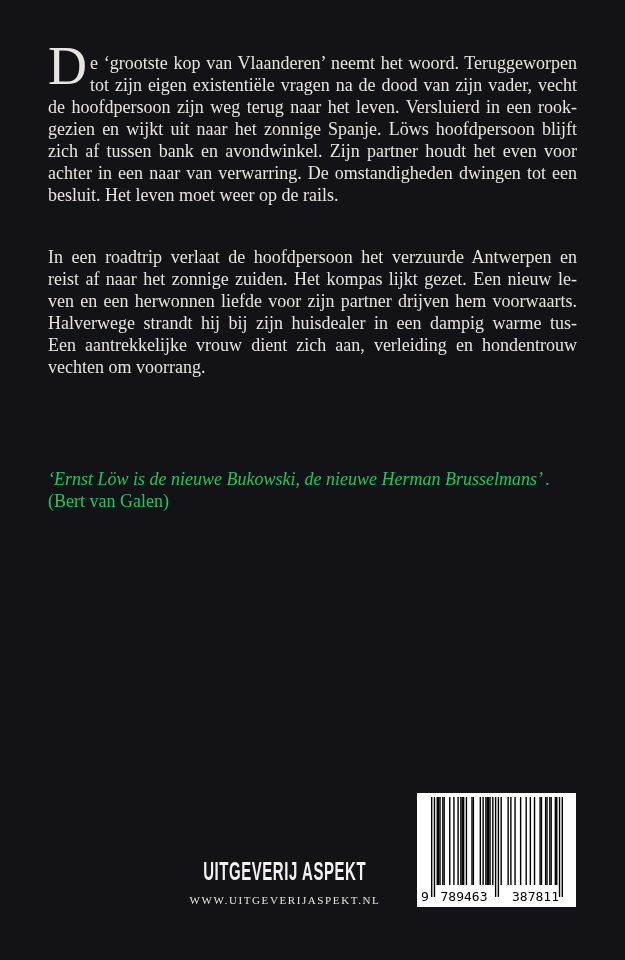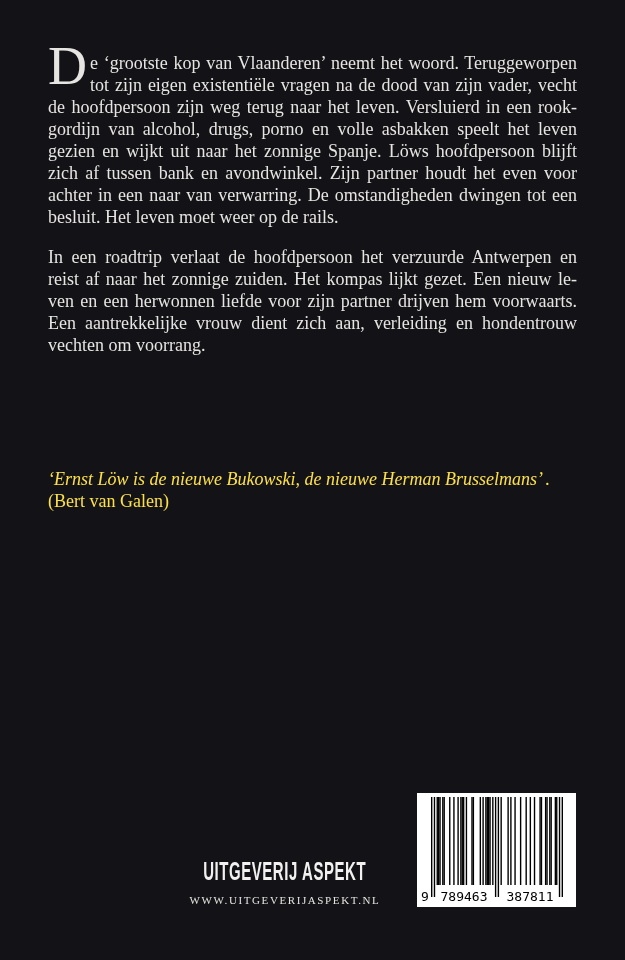--- a/index.html
+++ b/index.html
@@ -36,21 +36,21 @@
     line-height: 1;
     color: #e7e5e1;
   }
   .quote-block {
     position: absolute;
     left: 48px;
     top: 468px;
     width: 540px;
     font-size: 18px;
     line-height: 22px;
-    color: #fde047;
+    color: #22c55e;
   }
   .quote-text { font-style: italic; }
   .publisher-block {
     position: absolute;
     left: 0;
     top: 858px;
     width: 570px;
     text-align: center;
   }
   .publisher-logo {
@@ -90,44 +90,44 @@
   }
   .barcode-digit {
     position: absolute;
     font-family: "DejaVu Sans Mono", monospace;
     font-size: 13px;
     color: #000;
     bottom: 3px;
   }
   .bd-first { left: 2px; width: 12px; text-align: center; }
   .bd-left  { left: 18px; width: 58px; text-align: center; }
-  .bd-right { left: 84px; width: 58px; text-align: center; }
+  .bd-right { left: 84px; width: 58px; text-align: right; }
 </style>
 </head>
 <body>
 
 <div class="page">
 
   <span class="drop-cap">D</span>
 
   <div class="para para-1">
     <div class="tline indent">e ‘grootste kop van Vlaanderen’ neemt het woord. Teruggeworpen</div>
     <div class="tline indent">tot zijn eigen existentiële vragen na de dood van zijn vader, vecht</div>
     <div class="tline">de hoofdpersoon zijn weg terug naar het leven. Versluierd in een rook-</div>
-    <div class="tline">gordijn van alcohol, drugs, porno en volle asbakken speelt het leven</div>
     <div class="tline">gezien en wijkt uit naar het zonnige Spanje. Löws hoofdpersoon blijft</div>
     <div class="tline">zich af tussen bank en avondwinkel. Zijn partner houdt het even voor</div>
     <div class="tline">achter in een naar van verwarring. De omstandigheden dwingen tot een</div>
     <div class="tline last">besluit. Het leven moet weer op de rails.</div>
   </div>
 
   <div class="para para-2">
     <div class="tline">In een roadtrip verlaat de hoofdpersoon het verzuurde Antwerpen en</div>
     <div class="tline">reist af naar het zonnige zuiden. Het kompas lijkt gezet. Een nieuw le-</div>
     <div class="tline">ven en een herwonnen liefde voor zijn partner drijven hem voorwaarts.</div>
+    <div class="tline">Halverwege strandt hij bij zijn huisdealer in een dampig warme tus-</div>
     <div class="tline">Een aantrekkelijke vrouw dient zich aan, verleiding en hondentrouw</div>
     <div class="tline last">vechten om voorrang.</div>
   </div>
 
   <div class="quote-block">
     <div class="quote-text">‘Ernst Löw is de nieuwe Bukowski, de nieuwe Herman Brusselmans’ .</div>
     <div class="quote-attribution">(Bert van Galen)</div>
   </div>
 
   <div class="publisher-block">

